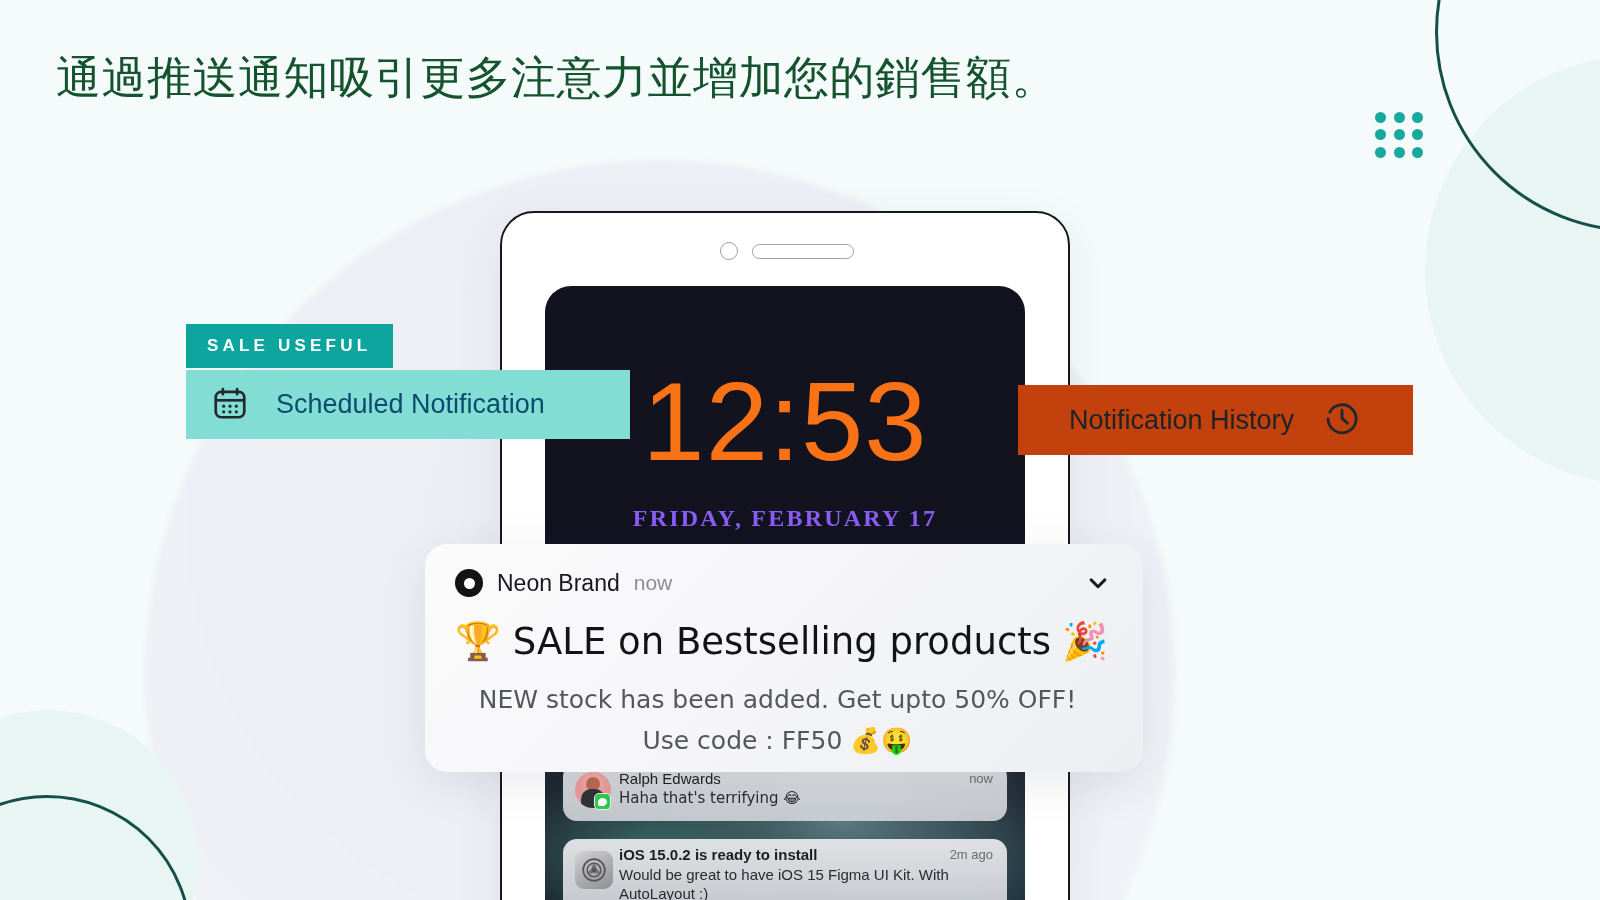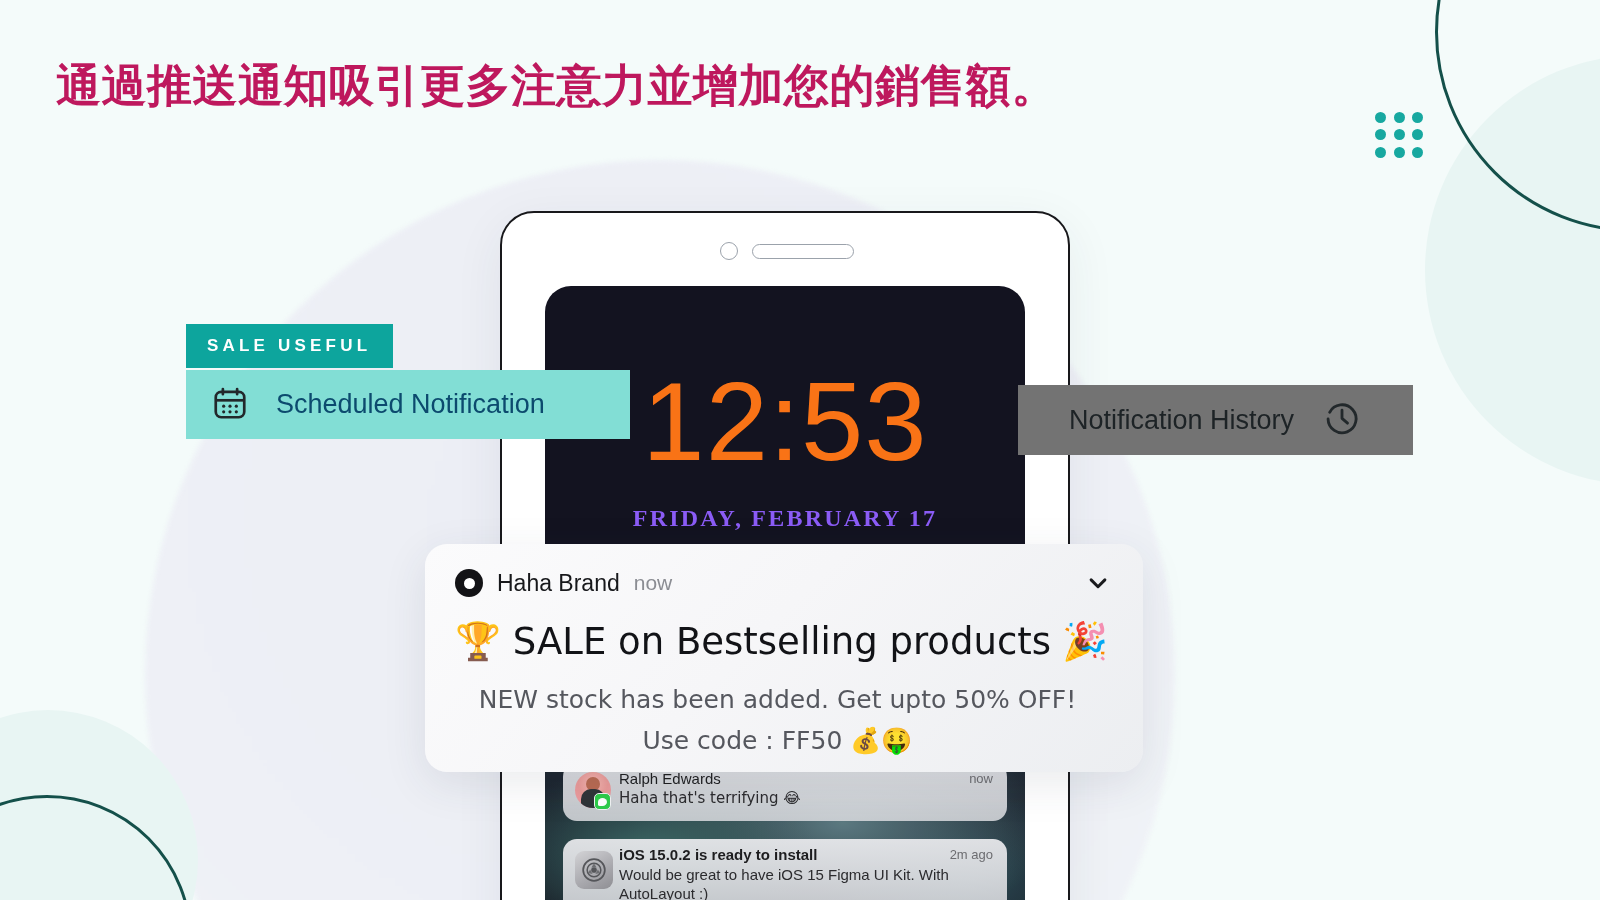--- a/index.html
+++ b/index.html
@@ -60,26 +60,26 @@
   #dot-grid i {
     width: 11px; height: 11px;
     border-radius: 50%;
     background: #17a8a0;
     display: block;
   }
 
   
   #headline {
     position: absolute;
-    left: 56px; top: 50px;
+    left: 56px; top: 42px;
     width: 1010px;
     font-size: 45px;
     line-height: 1.58;
-    font-weight: 700;
-    color: #be185d;
+    font-weight: 400;
+    color: #14532d;
     letter-spacing: 0.5px;
   }
 
   
   #phone {
     position: absolute;
     left: 500px; top: 211px;
     width: 570px; height: 760px;
     background: #ffffff;
     border: 2px solid #18181b;
@@ -212,21 +212,21 @@
     padding-left: 25px;
   }
   #badge-scheduled .label {
     font-size: 27px; color: #0c4a6e; font-weight: 400;
   }
 
   
   #badge-history {
     position: absolute; left: 1018px; top: 385px;
     width: 395px; height: 70px;
-    background: #737373;
+    background: #c2410c;
     display: flex; align-items: center; justify-content: center;
     gap: 28px;
   }
   #badge-history .label {
     font-size: 27px; color: #1d2326; font-weight: 400;
   }
 
   
   #notif-card {
     position: absolute;
@@ -361,21 +361,21 @@
         <path d="M12 7.3 V12.2 L15.3 15.1" fill="none" stroke="#22282b" stroke-width="1.7" stroke-linecap="round" stroke-linejoin="round"></path>
       </svg>
     </span>
   </div>
 
   <div id="notif-card">
     <div id="notif-head">
       <span id="brand-logo">
           <i></i>
         </span>
-      <span id="brand-name">Haha Brand</span>
+      <span id="brand-name">Neon Brand</span>
       <span id="notif-time">now</span>
       <span id="notif-expand">
         <svg width="30" height="30" viewBox="0 0 24 24" aria-hidden="true">
           <path d="M6.5 9.5 L12 15 L17.5 9.5" fill="none" stroke="#1a1b1e" stroke-width="2.4" stroke-linecap="round" stroke-linejoin="round"></path>
         </svg>
       </span>
     </div>
     <div id="notif-title" class="emoji">🏆 SALE on Bestselling products 🎉</div>
     <div id="notif-body" class="emoji">NEW stock has been added. Get upto 50% OFF! Use code : FF50 💰🤑</div>
   </div>

